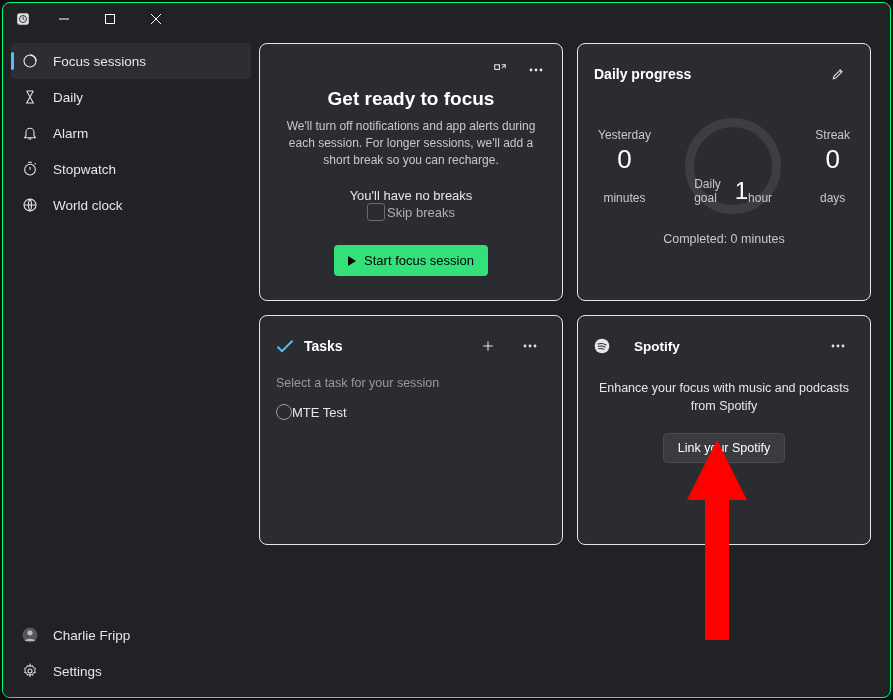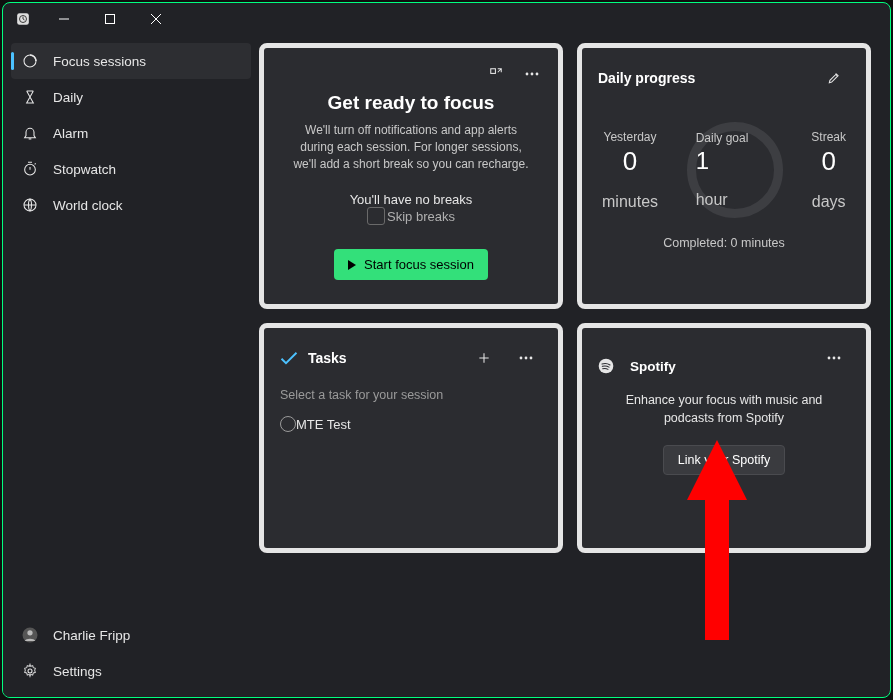--- a/index.html
+++ b/index.html
@@ -12,21 +12,21 @@
   .tb-btn{width:46px;height:32px;display:flex;align-items:center;justify-content:center;color:#fff;font-size:10px}
   .body{flex:1;display:flex;overflow:hidden}
   .sidebar{width:256px;background:#212226;display:flex;flex-direction:column;padding:8px 0}
   .nav{flex:1;padding:0 8px}
   .nav-item{height:36px;display:flex;align-items:center;gap:14px;padding:0 10px;border-radius:4px;color:#e6e6e6;font-size:13.5px;position:relative;cursor:pointer}
   .nav-item .ic{width:18px;height:18px;display:flex;align-items:center;justify-content:center;color:#e6e6e6}
   .nav-item.active{background:#2d2e32}
   .nav-item.active::before{content:"";position:absolute;left:0;top:9px;bottom:9px;width:3px;border-radius:2px;background:#4cc2ff}
   .bottom-nav{padding:0 8px}
   .main{flex:1;padding:8px 10px 10px 0;overflow:auto;display:grid;grid-template-columns:304px 294px;grid-template-rows:auto auto;gap:14px 14px;align-content:start}
-  .card{background:#2b2c30;border-radius:8px;border:5px solid #e5e5e5}
+  .card{background:#2b2c30;border-radius:8px;border:1px solid #e5e5e5}
   .focus-card{grid-column:1;grid-row:1;padding:12px 18px 24px;position:relative;text-align:center}
   .card-ctrl{position:absolute;right:10px;top:10px;display:flex;gap:4px}
   .ic-btn{width:32px;height:32px;display:flex;align-items:center;justify-content:center;color:#e6e6e6;border-radius:4px;cursor:pointer}
   .fc-title{color:#fff;font-size:19px;font-weight:600;margin-top:32px}
   .fc-desc{color:#c8c8c8;font-size:12px;line-height:1.4;margin:8px 6px 0}
   .stepper{margin:18px auto 0;display:flex;width:136px;height:70px;border:1px solid #4a4b4f;border-radius:4px;overflow:hidden}
   .stepper-val{flex:1;display:flex;flex-direction:column;align-items:center;justify-content:center}
   .stepper-num{color:#fff;font-size:28px;font-weight:300}
   .stepper-unit{color:#b0b0b0;font-size:11px;margin-top:-2px}
   .stepper-btns{width:44px;display:flex;flex-direction:column;border-left:1px solid #4a4b4f}
@@ -46,25 +46,25 @@
   .task-item{display:flex;align-items:center;gap:0;margin-top:14px}
   .radio{width:16px;height:16px;border:1.5px solid #9a9a9a;border-radius:50%;cursor:pointer}
   .task-lbl{color:#e6e6e6;font-size:13px}
   .daily-card{grid-column:2;grid-row:1;padding:14px 16px 18px}
   .daily-hdr{display:flex;align-items:center}
   .daily-hdr .ttl{color:#fff;font-size:14px;font-weight:600;flex:1}
   .stats{display:flex;align-items:center;justify-content:space-between;margin-top:28px;padding:0 4px}
   .stat{display:flex;flex-direction:column;align-items:center}
   .stat-lbl{color:#c8c8c8;font-size:12px}
   .stat-val{color:#fff;font-size:26px;font-weight:300;margin-top:2px}
-  .stat-unit{color:#c8c8c8;font-size:16px;margin-top:16px}
-  .ring{width:96px;height:96px;border-radius:50%;border:9px solid #3d3e42;display:flex;align-items:flex-start;justify-content:center;flex-direction:column}
+  .stat-unit{color:#c8c8c8;font-size:12px;margin-top:16px}
+  .ring{width:96px;height:96px;border-radius:50%;border:9px solid #3d3e42;display:flex;align-items:flex-end;justify-content:center;flex-direction:row}
   .completed{text-align:center;color:#c8c8c8;font-size:12.5px;margin-top:18px}
   .spotify-card{grid-column:2;grid-row:2;padding:14px 16px 24px;text-align:center}
-  .sp-hdr{display:flex;align-items:flex-end;gap:16px}
+  .sp-hdr{display:flex;align-items:center;gap:24px}
   .sp-hdr .ttl{color:#fff;font-size:13.5px;font-weight:600;flex:1;text-align:left}
   .sp-desc{color:#e6e6e6;font-size:12.5px;line-height:1.4;margin-top:18px;padding:0 4px}
   .link-btn{margin:18px auto 0;background:#3a3b3f;color:#fff;border:1px solid #4a4b4f;border-radius:4px;padding:7px 14px;font-size:12.5px;cursor:pointer}
   .red-arrow{position:absolute;left:687px;top:440px;width:60px;height:200px;pointer-events:none}
   svg{display:block}
 </style>
 </head>
 <body>
 
 <div class="window">

